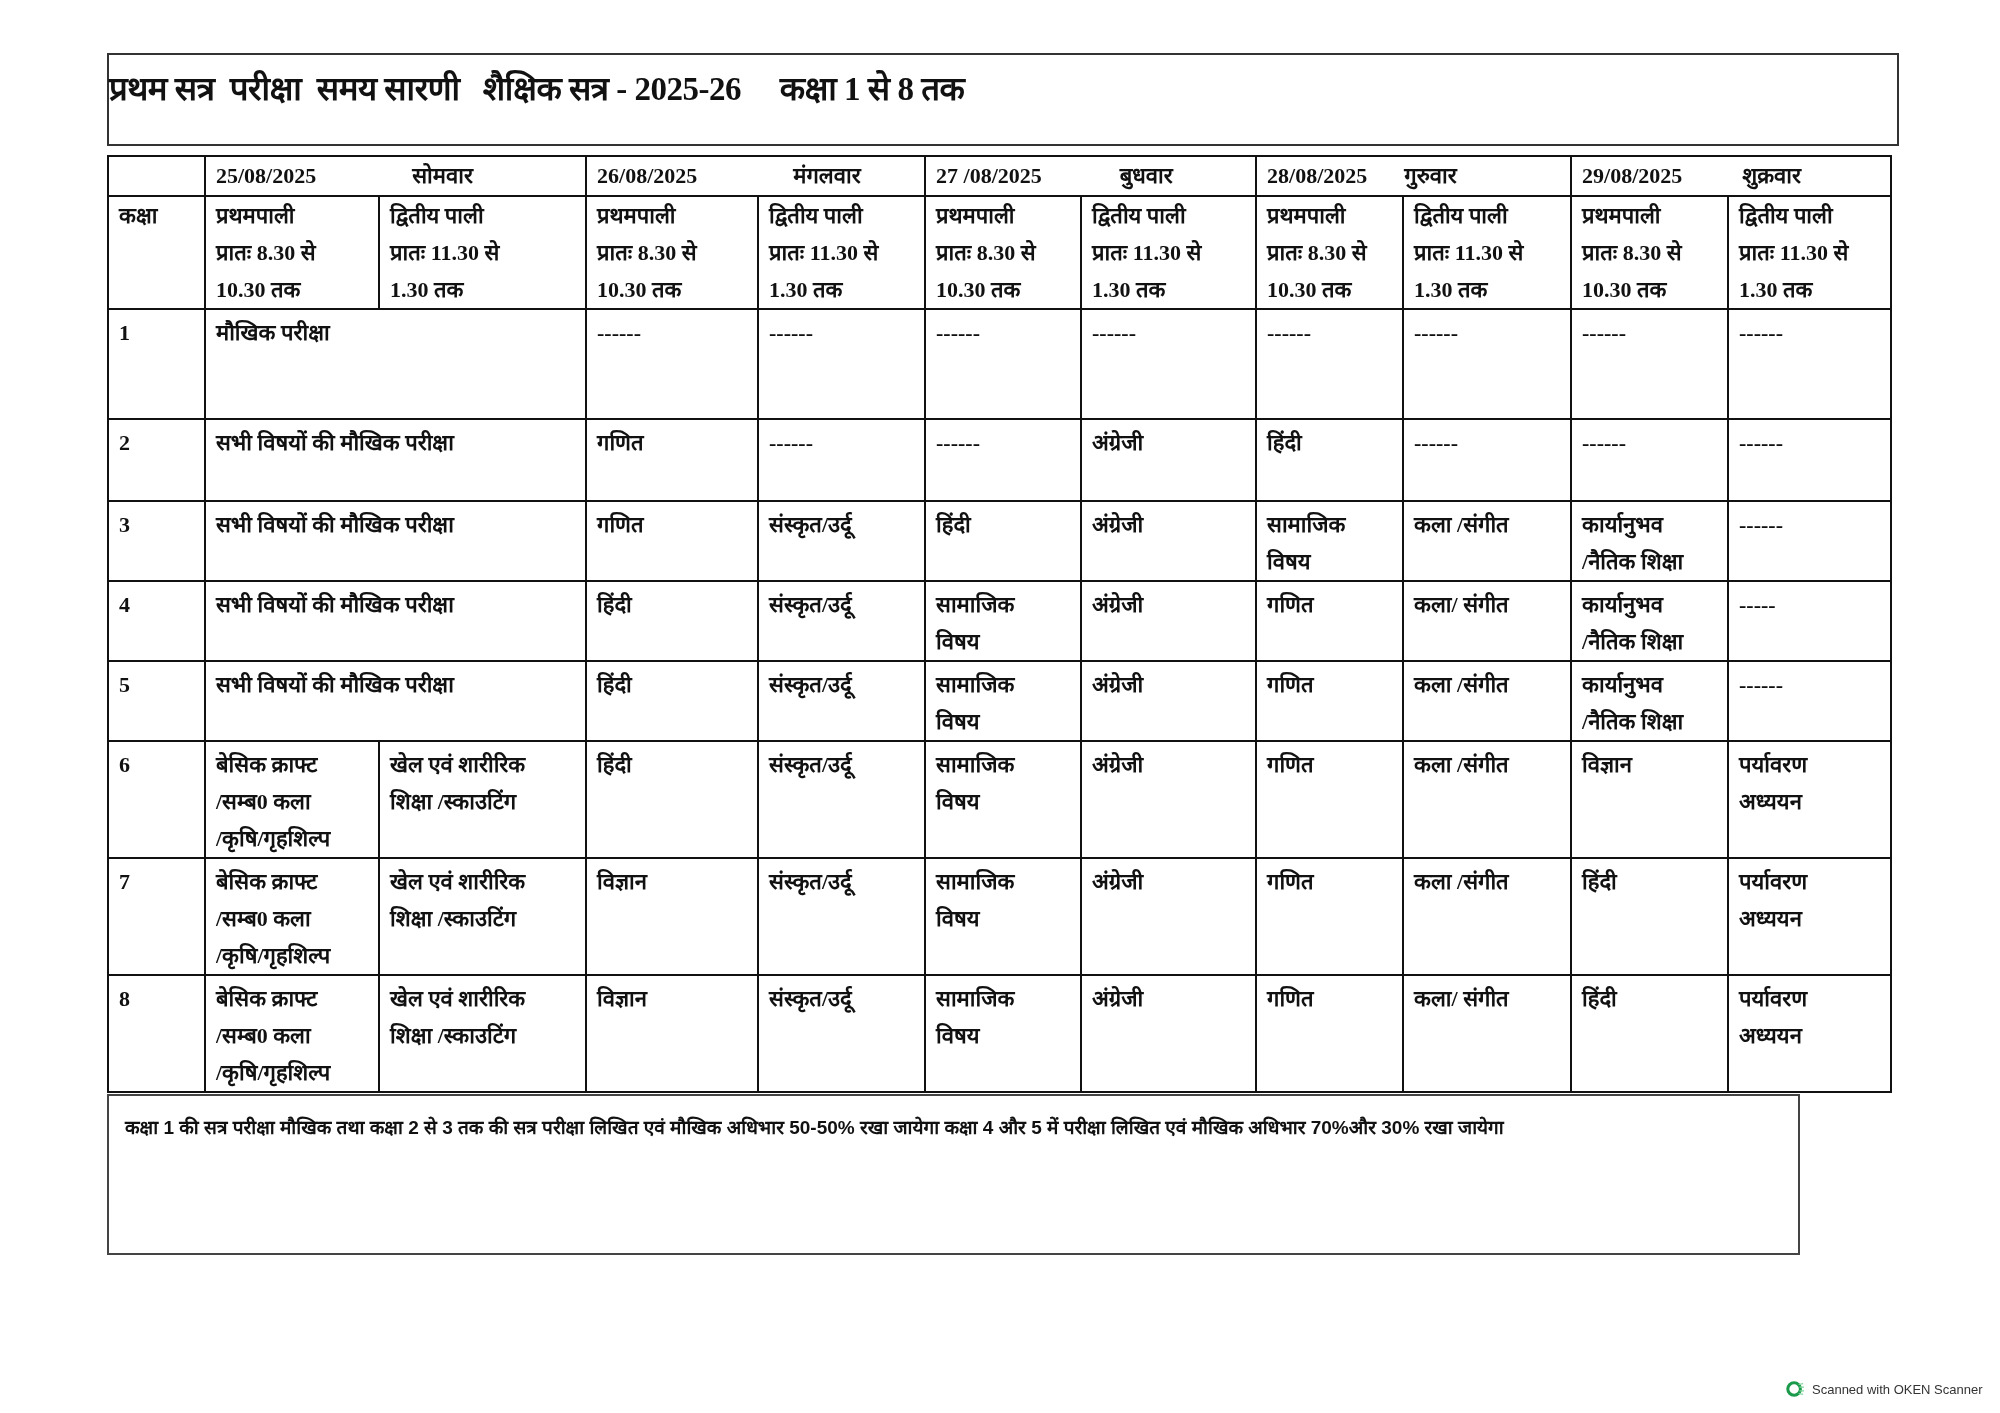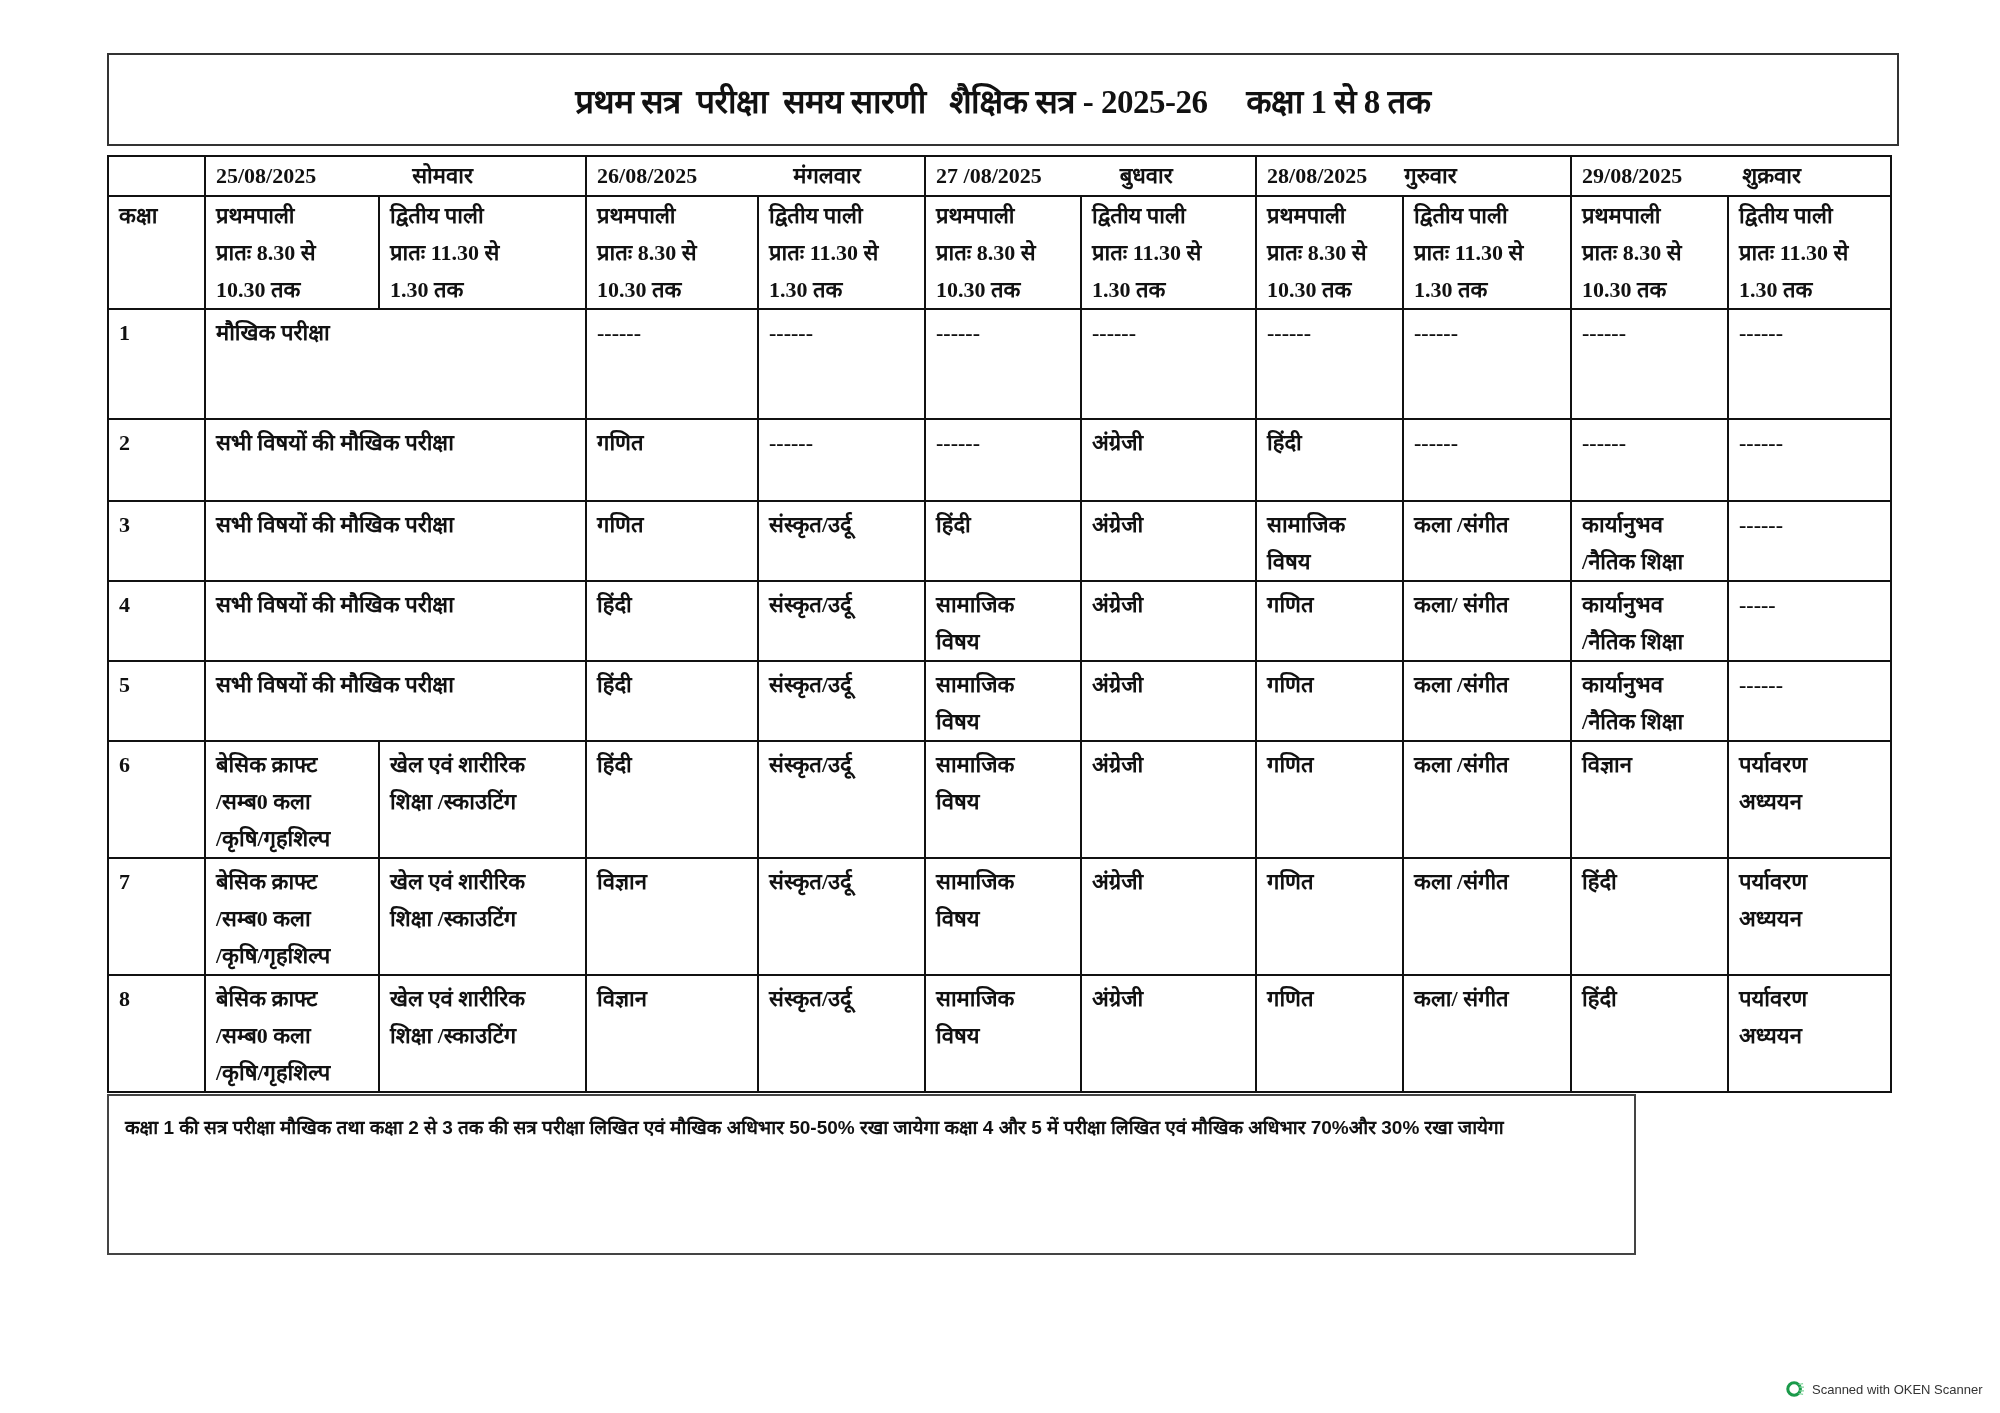--- a/index.html
+++ b/index.html
@@ -1,37 +1,37 @@
 <!DOCTYPE html>
 <html><head>
 <meta charset="utf-8">
 <style>
   html, body { margin: 0; padding: 0; background: #ffffff; }
   body { width: 2000px; height: 1413px; position: relative; overflow: hidden;
          font-family: "Liberation Serif", "DejaVu Serif", serif; color: #111; }
   .title-box { position: absolute; left: 107px; top: 53px; width: 1792px; height: 93px;
                border: 2px solid #333; box-sizing: border-box; }
-  .title-text { position: absolute; left: 0; right: 0; top: 10px; text-align: center;
-                font-size: 33px; font-weight: bold; letter-spacing: -0.5px; white-space: pre; margin-top: 13px; }
+  .title-text { position: absolute; left: 0; right: 0; top: 10px; 
+                font-size: 33px; font-weight: bold; letter-spacing: -0.5px; white-space: pre; }
   table.sched { position: absolute; left: 107px; top: 155px; border-collapse: collapse;
                 table-layout: fixed; width: 1783px; }
   table.sched td { border: 2px solid #111; vertical-align: top; padding: 4px 10px 0 10px;
                    font-size: 22px; font-weight: bold; line-height: 37px; overflow: hidden; }
   tr.r-date td { height: 34px; line-height: 30px; padding-top: 4px; }
   tr.r-date td .date { display: inline-block; }
   tr.r-date td .day { display: inline-block; margin-left: 96px; }
   tr.r-shift td { height: 104px; padding-top: 0; }
   tr.r-c1 td { height: 104px; }
   tr.r-c2 td { height: 76px; }
   tr.r-c3 td, tr.r-c4 td, tr.r-c5 td { height: 74px; line-height: 37px; }
   tr.r-c6 td, tr.r-c7 td { height: 105px; }
   tr.r-c8 td { height: 103px; }
   .dash { letter-spacing: 0px; }
   .cell-line { display: block; }
-  .notes-box { position: absolute; left: 107px; top: 1094px; width: 1529px; height: 161px;
+  .notes-box { position: absolute; left: 107px; top: 1094px; width: 1693px; height: 161px;
                border: 2px solid #444; box-sizing: border-box; padding: 14px 10px 0 16px;
                font-family: "Liberation Sans", "DejaVu Sans", sans-serif; font-weight: bold;
                font-size: 19px; line-height: 36px; text-align: justify; }
   .notes-line { display: block; white-space: nowrap; }
   .notes-tail { display: inline-block; }
   .note-small { display: inline-block; font-size: 12px; font-weight: bold; margin-left: 230px; }
   .author { display: inline-block; font-size: 11px; font-weight: bold; margin-left: 130px; }
   .watermark { position: absolute; left: 1786px; top: 1380px; display: flex; align-items: center;
                font-family: "Liberation Sans", "DejaVu Sans", sans-serif; font-size: 13px; color: #333; }
   .wm-icon { width: 18px; height: 18px; margin-right: 8px; }

